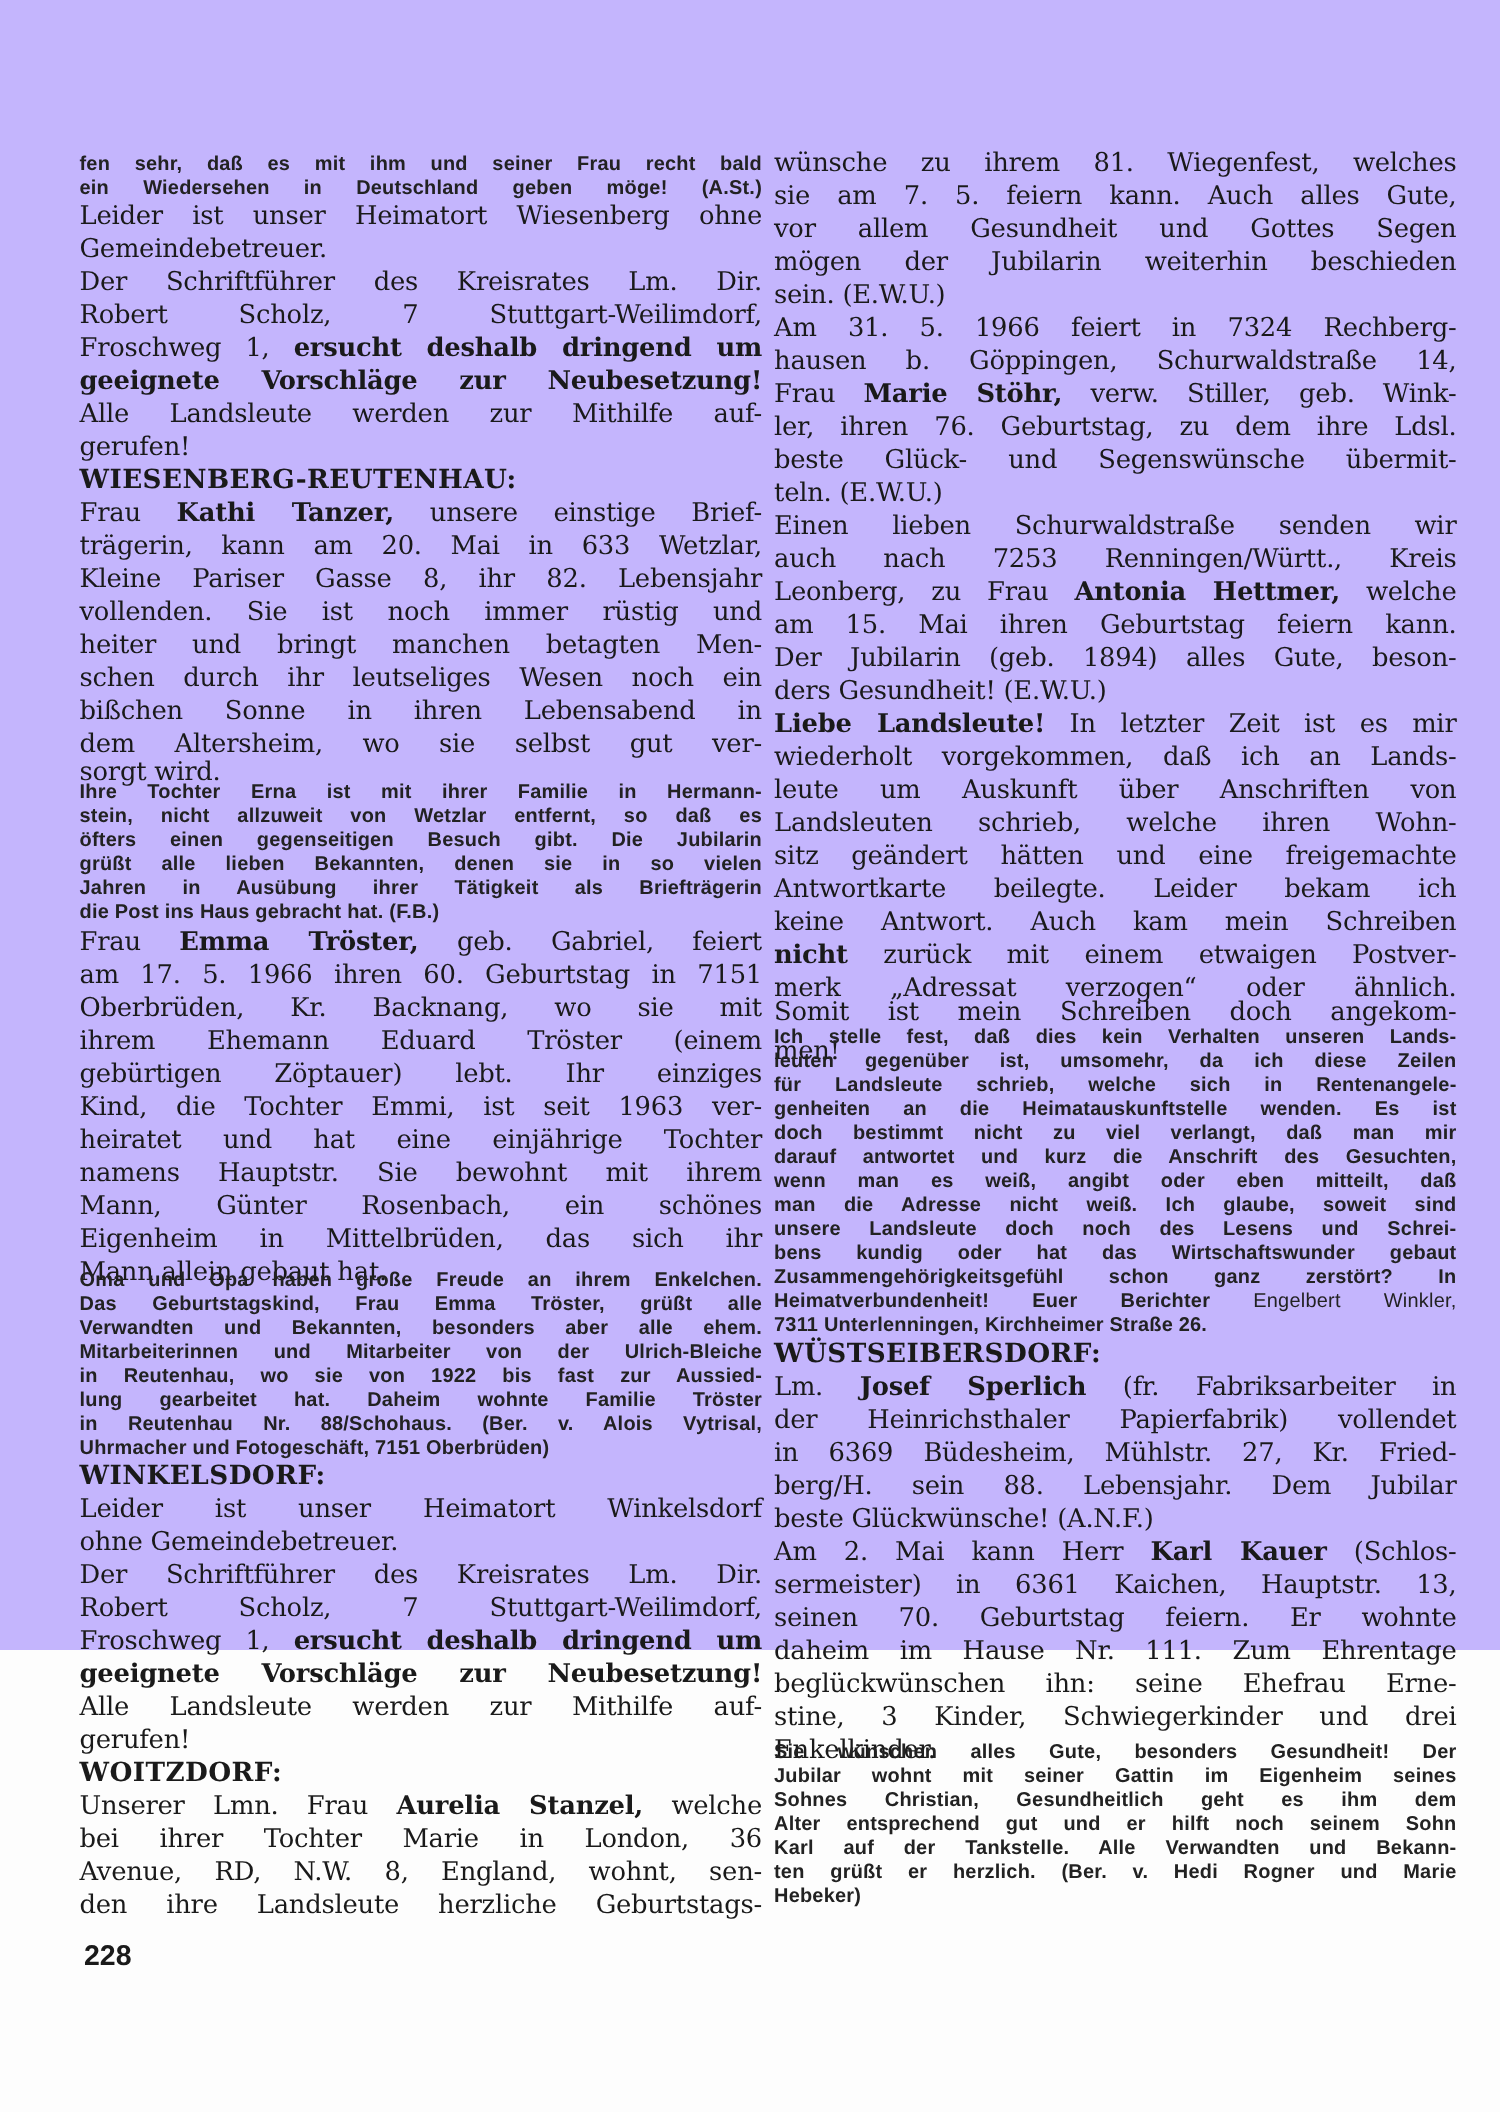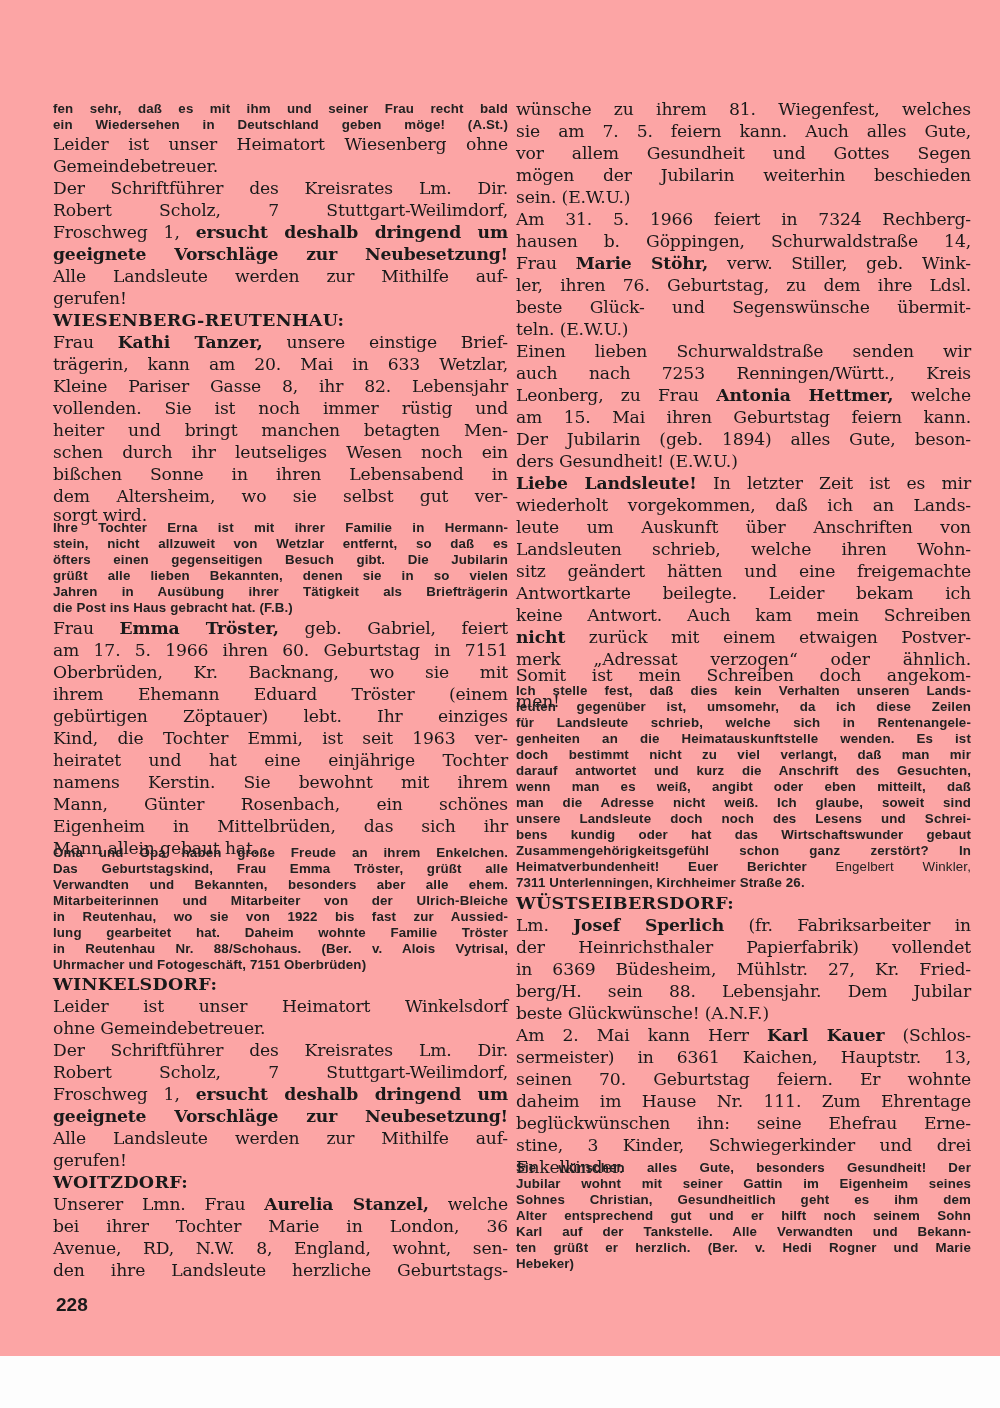--- a/index.html
+++ b/index.html
@@ -1,17 +1,17 @@
 <!DOCTYPE html>
 <html><head>
 <meta charset="utf-8">
 <style>
   html, body { margin:0; padding:0; background:#fdfdfd; }
   body { width:1000px; height:1408px; position:relative; overflow:hidden; color:#1a1a1a; }
-  .page { position:absolute; left:0; top:0; width:1000px; height:1356px; background:#fca5a5; }
+  .page { position:absolute; left:0; top:0; width:1000px; height:1100px; background:#c4b5fd; }
   .col { position:absolute; top:0; width:455px; }
   .col.left { left:53px; }
   .col.right { left:516px; }
   .ln { position:absolute; left:0; width:455px; white-space:nowrap; overflow:visible;
         font-family:"DejaVu Serif", serif; text-align:justify; text-align-last:justify; }
   .ln.last { text-align-last:left; }
   .lg { font-size:17.2px; height:22px; line-height:22px; letter-spacing:-0.15px; }
   .sm { font-family:"Liberation Sans", sans-serif; font-size:13.3px; height:16px; line-height:16px;
         font-weight:bold; color:#222; letter-spacing:0.15px; }
   .head { font-weight:bold; font-size:17.5px; letter-spacing:0.3px; text-align:center; text-align-last:left; }
@@ -56,21 +56,21 @@
     <div class="ln sm" style="top:584px">Jahren in Ausübung ihrer Tätigkeit als Briefträgerin</div>
     <div class="ln sm last" style="top:600px">die Post ins Haus gebracht hat. (F.B.)</div>
 
     <div class="ln lg" style="top:617px"><span>Frau </span><b>Emma Tröster,</b><span> geb. Gabriel, feiert</span></div>
     <div class="ln lg" style="top:639px">am 17. 5. 1966 ihren 60. Geburtstag in 7151</div>
     <div class="ln lg" style="top:661px">Oberbrüden, Kr. Backnang, wo sie mit</div>
     <div class="ln lg" style="top:683px">ihrem Ehemann Eduard Tröster (einem</div>
     <div class="ln lg" style="top:705px">gebürtigen Zöptauer) lebt. Ihr einziges</div>
     <div class="ln lg" style="top:727px">Kind, die Tochter Emmi, ist seit 1963 ver-</div>
     <div class="ln lg" style="top:749px">heiratet und hat eine einjährige Tochter</div>
-    <div class="ln lg" style="top:771px">namens Kerstin. Sie bewohnt mit ihrem</div>
+    <div class="ln lg" style="top:771px">namens Hauptstr. Sie bewohnt mit ihrem</div>
     <div class="ln lg" style="top:793px">Mann, Günter Rosenbach, ein schönes</div>
     <div class="ln lg" style="top:815px">Eigenheim in Mittelbrüden, das sich ihr</div>
     <div class="ln lg last" style="top:837px">Mann allein gebaut hat.</div>
 
     <div class="ln sm" style="top:842px;margin-top:0"></div>
     <div class="ln sm" style="top:845px">Oma und Opa haben große Freude an ihrem Enkelchen.</div>
     <div class="ln sm" style="top:861px">Das Geburtstagskind, Frau Emma Tröster, grüßt alle</div>
     <div class="ln sm" style="top:877px">Verwandten und Bekannten, besonders aber alle ehem.</div>
     <div class="ln sm" style="top:893px">Mitarbeiterinnen und Mitarbeiter von der Ulrich-Bleiche</div>
     <div class="ln sm" style="top:909px">in Reutenhau, wo sie von 1922 bis fast zur Aussied-</div>

